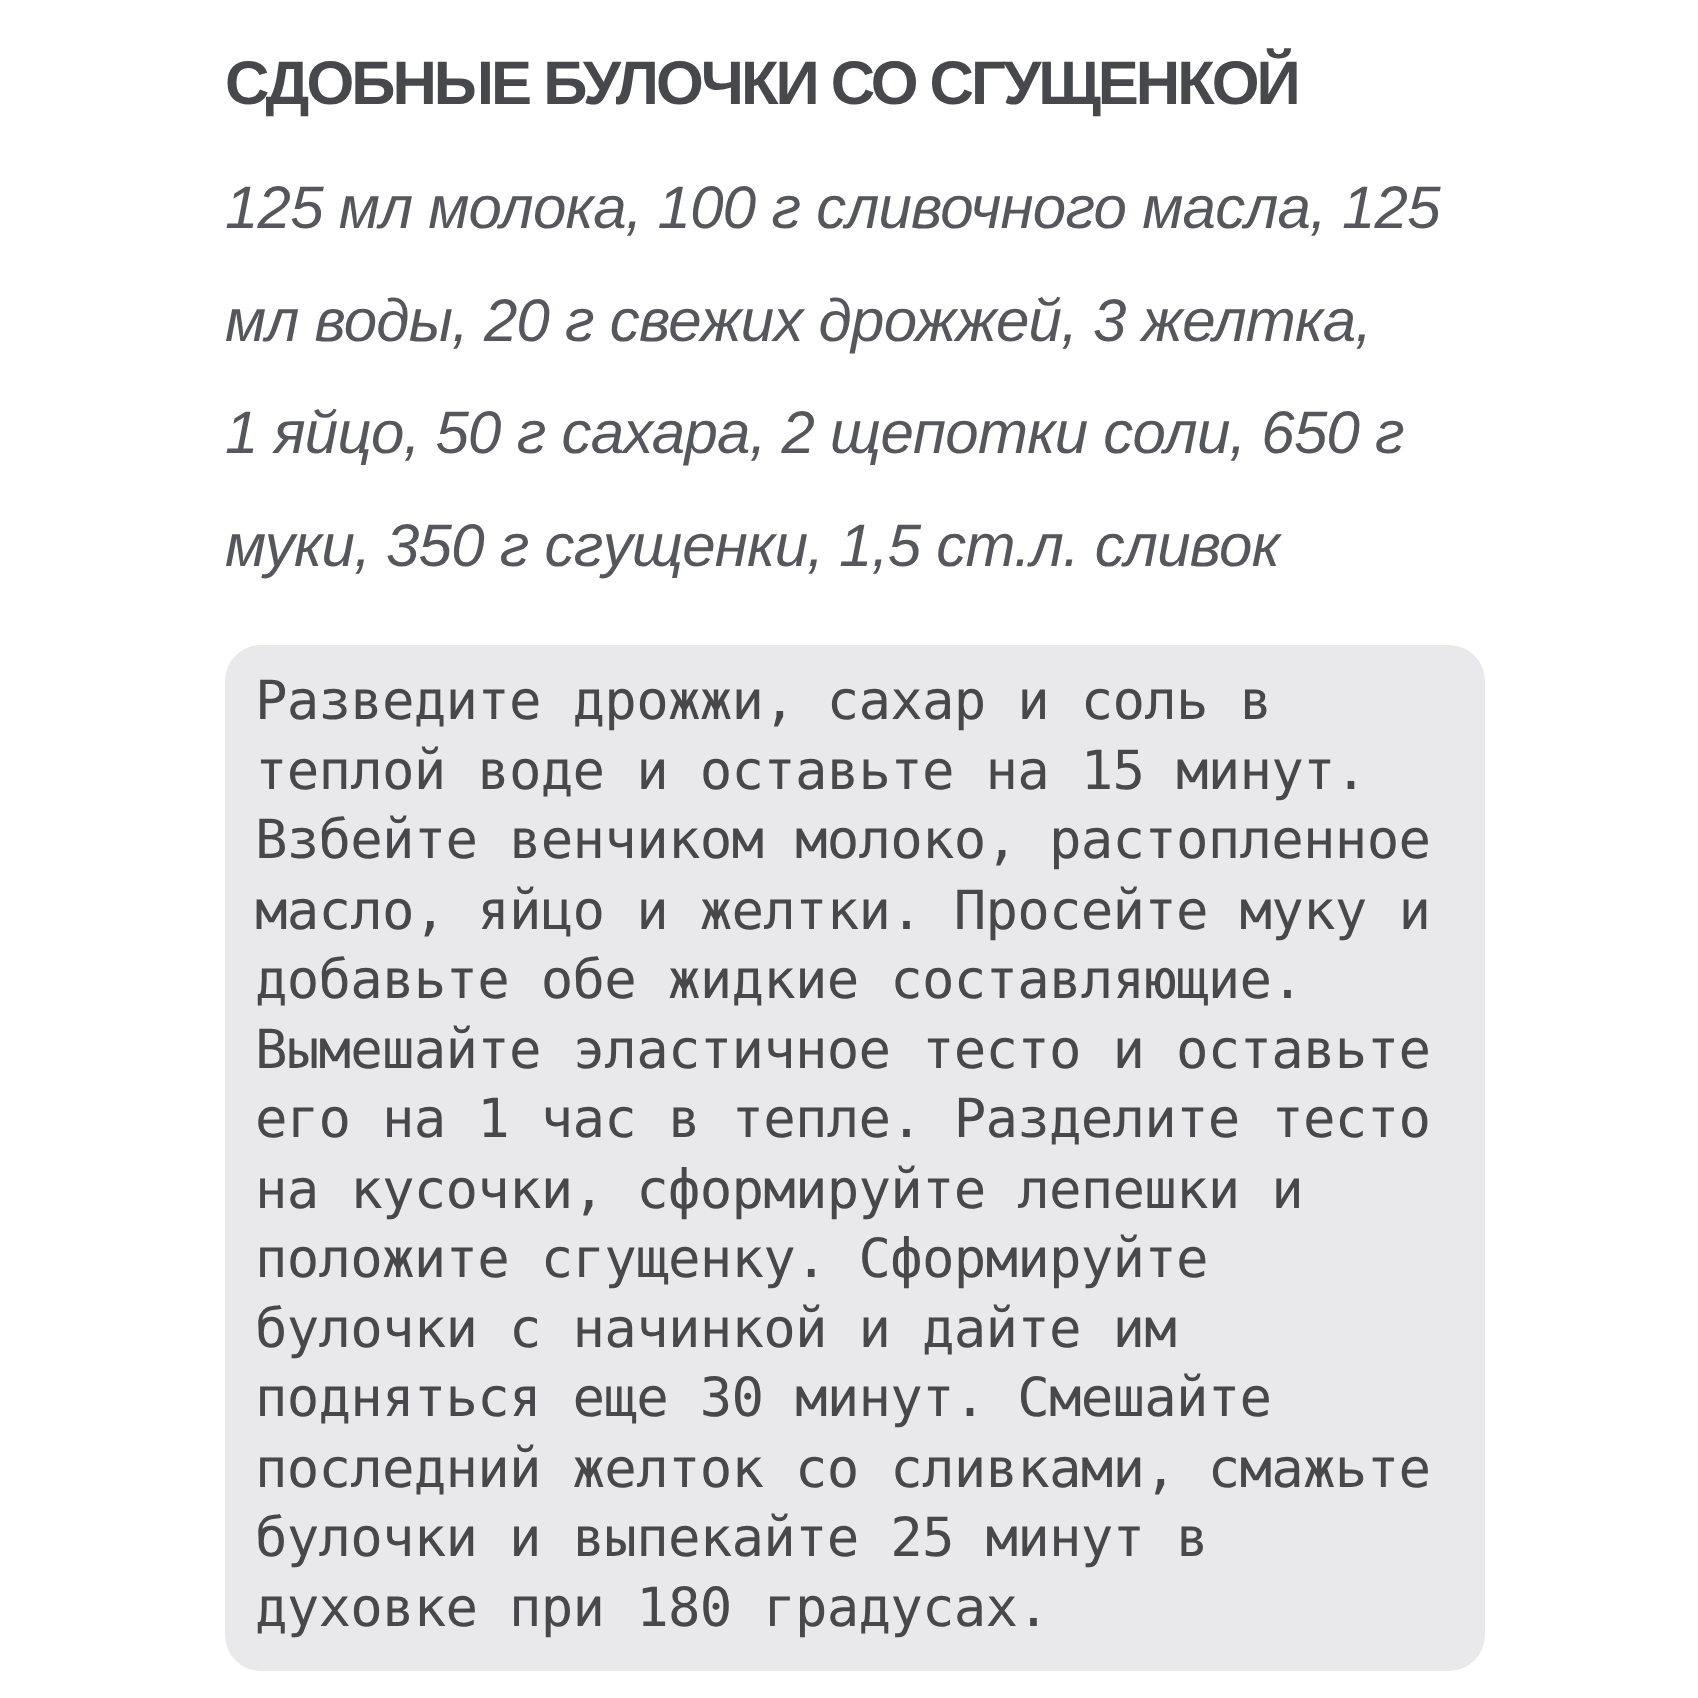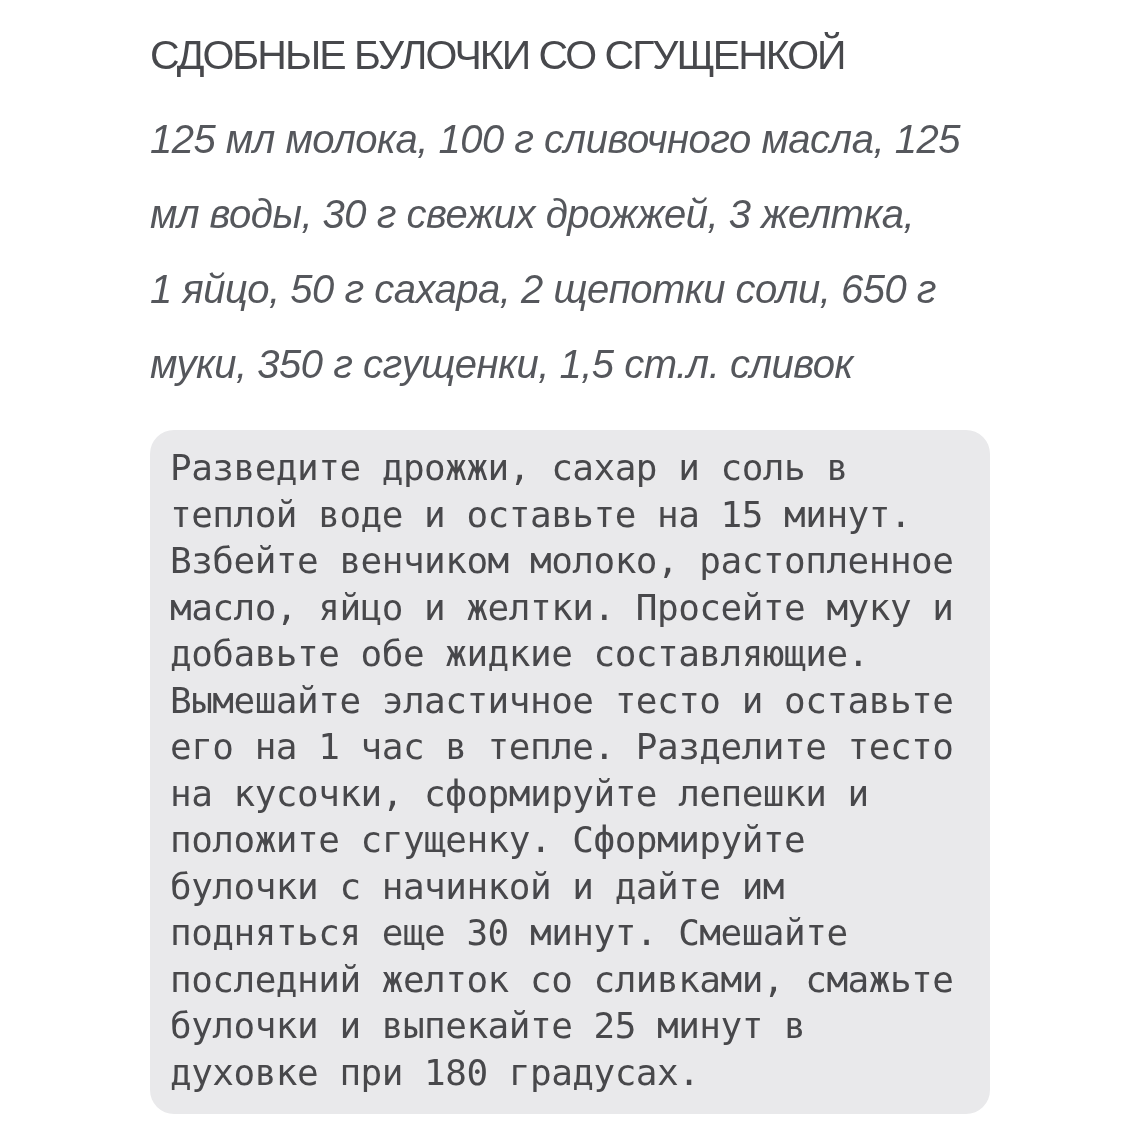--- a/index.html
+++ b/index.html
@@ -15,21 +15,21 @@
   }
   .page {
     box-sizing: border-box;
     width: 1132px;
     height: 1132px;
     padding: 30px 0 0 150px;
   }
   .recipe-title {
     margin: 0;
     font-size: 41px;
-    font-weight: normal;
+    font-weight: bold;
     letter-spacing: -2px;
     line-height: 50px;
     color: #47484c;
   }
   .ingredients {
     margin: 22px 0 0 0;
     font-size: 40px;
     font-style: italic;
     letter-spacing: -0.5px;
     line-height: 75px;
@@ -55,21 +55,21 @@
     white-space: pre;
   }
 </style>
 </head>
 <body>
 
 <div class="page">
   <h1 class="recipe-title">СДОБНЫЕ БУЛОЧКИ СО СГУЩЕНКОЙ</h1>
 
   <p class="ingredients">125 мл молока, 100 г сливочного масла, 125
-мл воды, 30 г свежих дрожжей, 3 желтка,
+мл воды, 20 г свежих дрожжей, 3 желтка,
 1 яйцо, 50 г сахара, 2 щепотки соли, 650 г
 муки, 350 г сгущенки, 1,5 ст.л. сливок</p>
 
   <div class="instructions-box">
     <pre class="instructions">Разведите дрожжи, сахар и соль в
 теплой воде и оставьте на 15 минут.
 Взбейте венчиком молоко, растопленное
 масло, яйцо и желтки. Просейте муку и
 добавьте обе жидкие составляющие.
 Вымешайте эластичное тесто и оставьте

